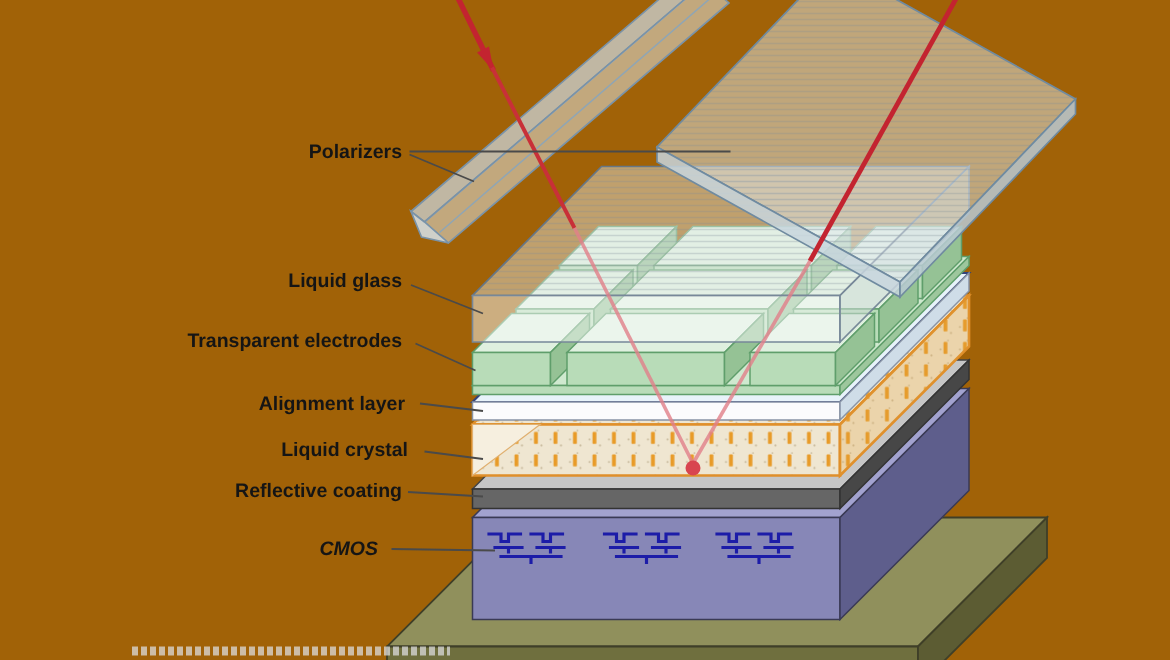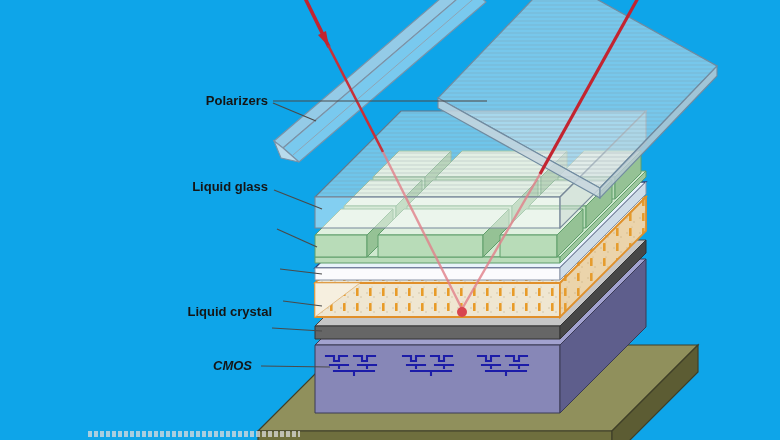--- a/index.html
+++ b/index.html
@@ -1,17 +1,17 @@
 <!DOCTYPE html>
 <html><head>
 <meta charset="utf-8">
 <style>
   html,body{margin:0;padding:0;background:#fff;}
   #stage{
-    position:relative;width:780px;height:440px;background:#0ea5e9;
+    position:relative;width:780px;height:440px;background:#a16207;
     overflow:hidden;font-family:"Liberation Sans",sans-serif;
   }
   #diagram-svg{position:absolute;left:0;top:0;}
   .lbl{
     position:absolute;font-size:13px;font-weight:bold;color:#151515;
     white-space:nowrap;text-align:right;letter-spacing:0px;
   }
 </style>
 </head>
 <body>
@@ -159,16 +159,19 @@
     <line x1="283" y1="301" x2="322" y2="306"></line>
     <line x1="272" y1="328" x2="322" y2="331"></line>
     <line x1="261" y1="366" x2="330" y2="367"></line>
   </g>
 
   <line x1="88" y1="434" x2="300" y2="434" stroke="#dcdcdc" stroke-width="6" stroke-dasharray="4,2" opacity="0.75"></line>
 </svg>
 
 <div class="lbl" style="right:512px;top:93px;">Polarizers</div>
 <div class="lbl" style="right:512px;top:179px;">Liquid glass</div>
-<div class="lbl" style="right:508px;top:304px;margin-left:18px;">Liquid crystal</div>
+<div class="lbl" style="right:512px;top:219px;">Transparent electrodes</div>
+<div class="lbl" style="right:510px;top:261px;">Alignment layer</div>
+<div class="lbl" style="right:508px;top:292px;margin-left:18px;">Liquid crystal</div>
+<div class="lbl" style="right:512px;top:319px;">Reflective coating</div>
 <div class="lbl" style="right:528px;top:358px;font-style:italic;">CMOS</div>
 
 </div>
 
 </body></html>

